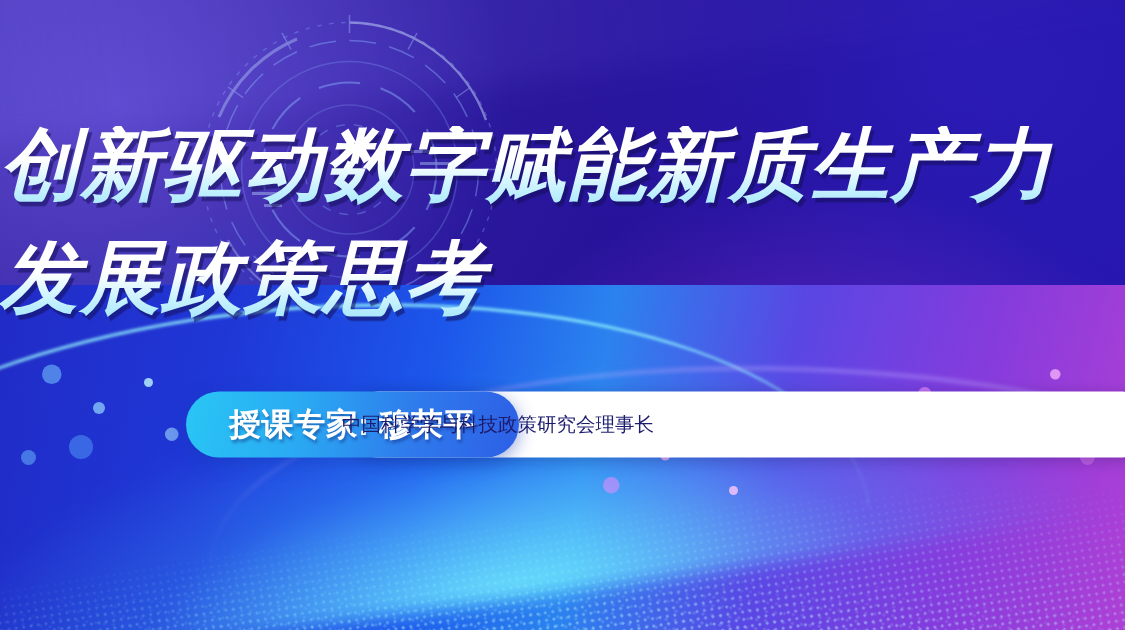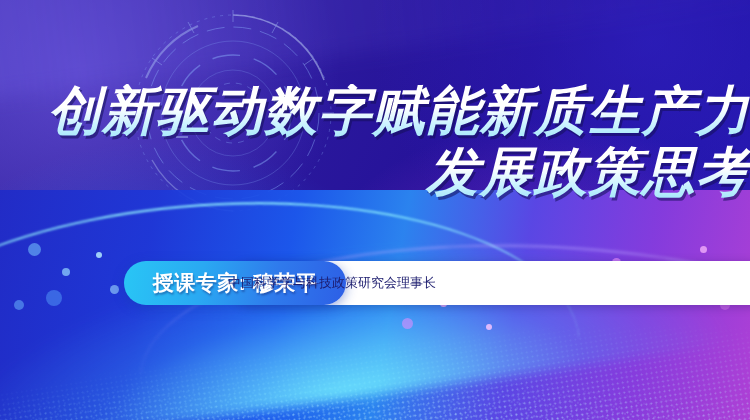--- a/index.html
+++ b/index.html
@@ -87,35 +87,35 @@
     filter:blur(1.4px);
     transform:rotate(3deg);
   }
 
   
   .bokeh{position:absolute;border-radius:50%;filter:blur(.4px);}
 
   
   .title{
     position:absolute;left:0;right:0;top:84px;
-    text-align:right;
+    text-align:left;
     font-weight:900;font-style:italic;
     letter-spacing:1px;
     line-height:1.03;
     z-index:6;
   }
   .title .ln{
     display:block;
     font-size:53px;
     background:linear-gradient(180deg,#ffffff 0%,#ffffff 42%,#cdf3ff 72%,#a5e7fb 100%);
     -webkit-background-clip:text;background-clip:text;
     color:transparent;-webkit-text-fill-color:transparent;
     filter:drop-shadow(2px 3px 0 rgba(20,14,90,.55));
   }
-  .title .ln2{margin-top:6px;}
+  .title .ln2{margin-top:20px;}
 
   
   .speaker{
     position:absolute;left:124px;top:261px;height:44px;
     z-index:8;
   }
   .cred-panel{
     position:absolute;left:106px;top:0;width:540px;height:44px;
     background:#ffffff;border-radius:22px;
     box-shadow:0 2px 10px rgba(10,10,60,.25);

